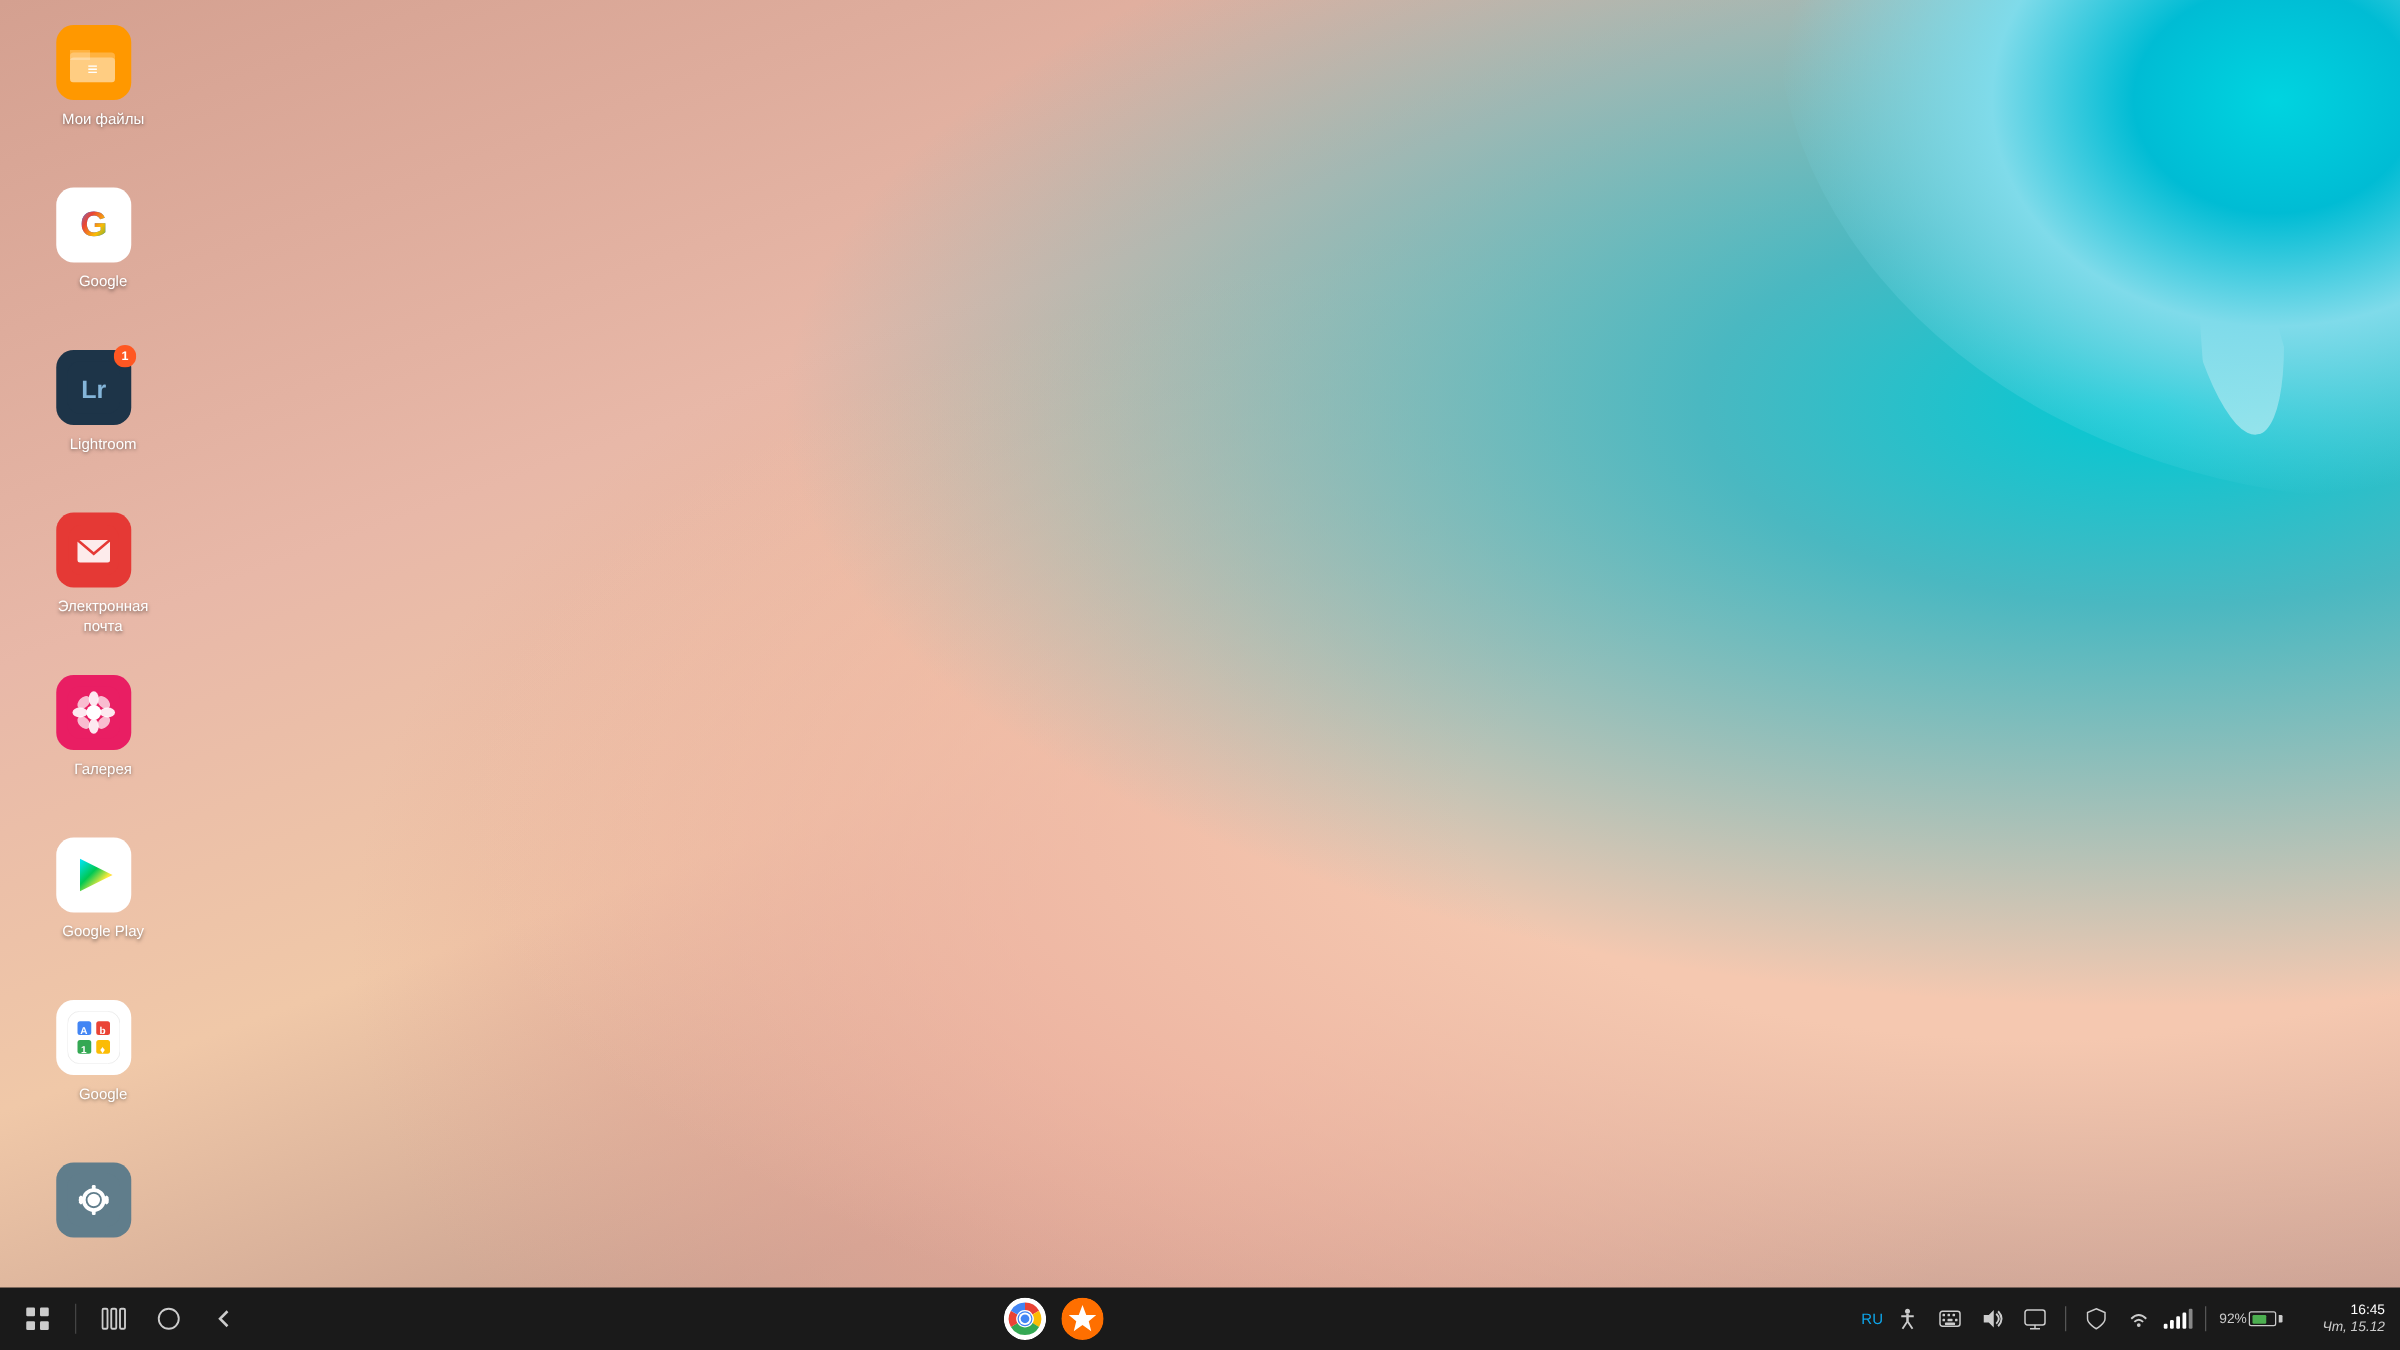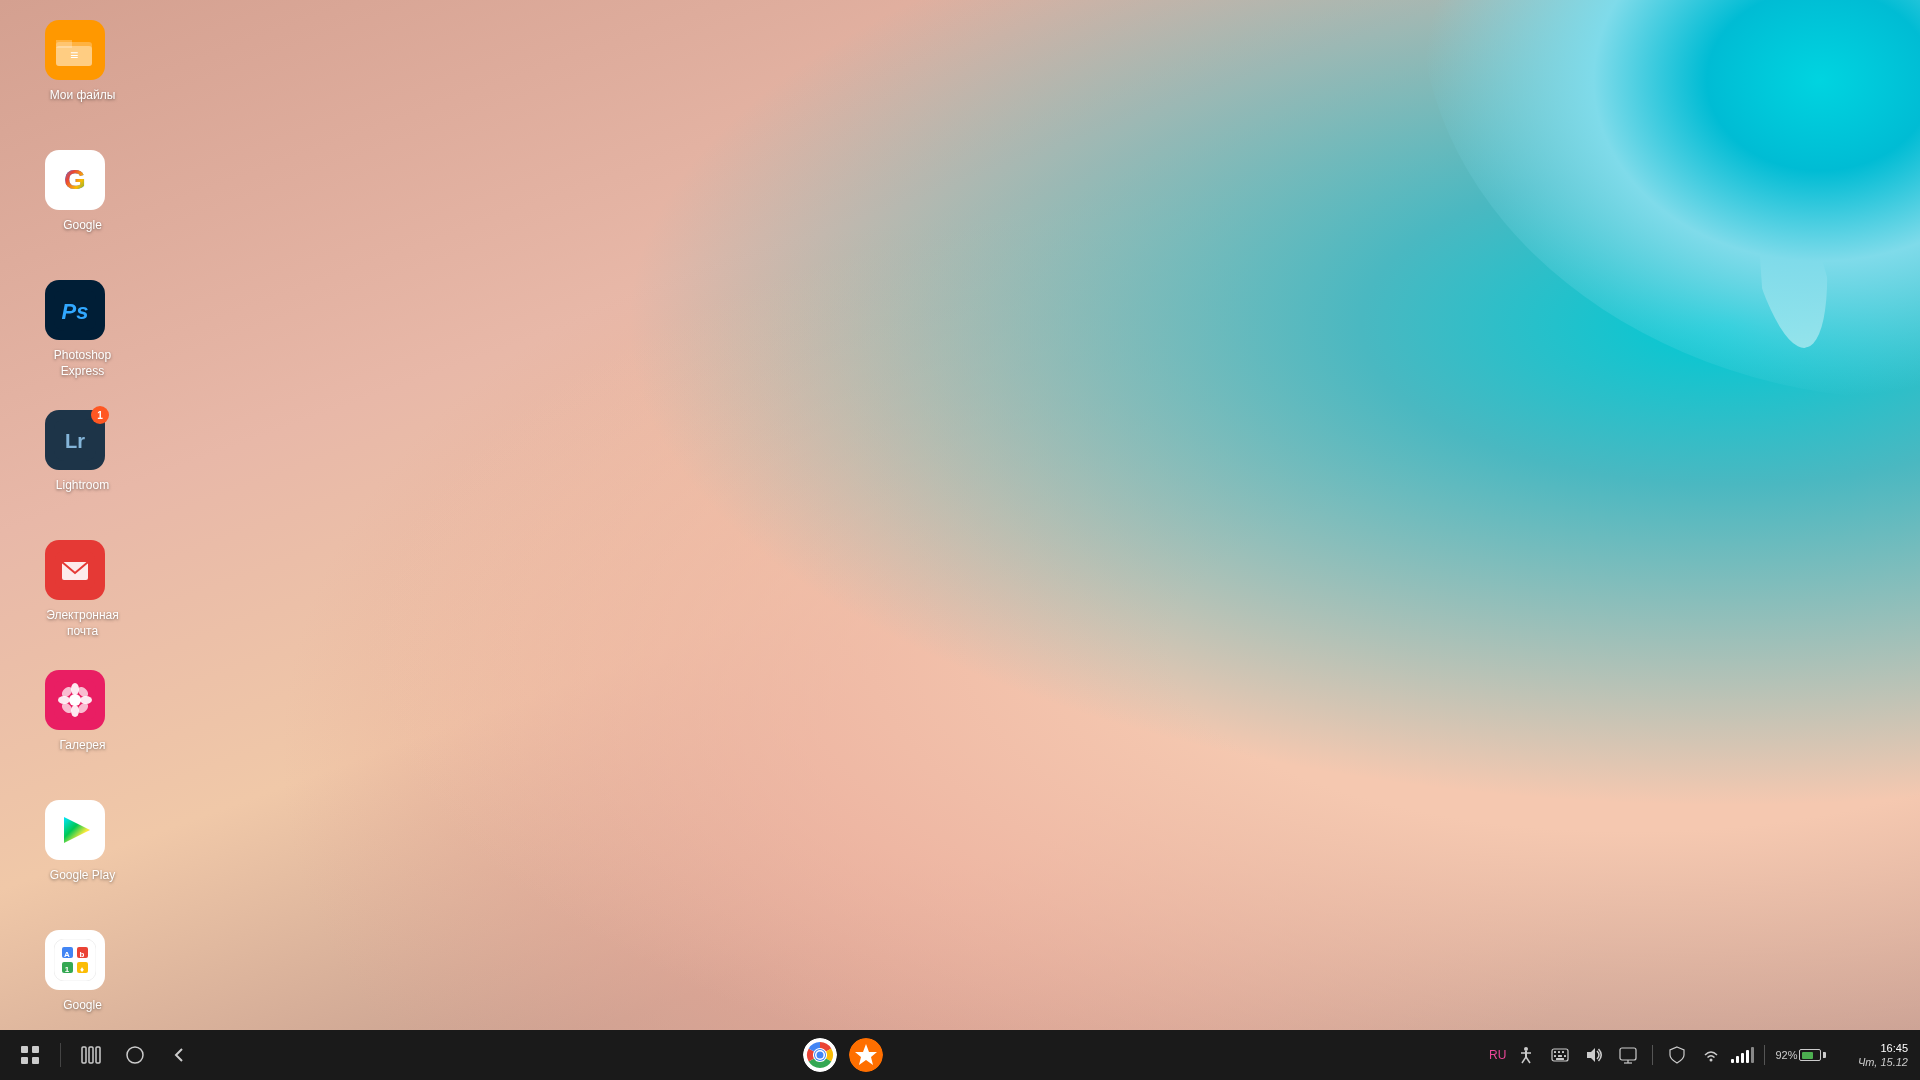--- a/index.html
+++ b/index.html
@@ -341,29 +341,20 @@
               <stop offset="33%" stop-color="#EA4335"></stop>
               <stop offset="66%" stop-color="#FBBC05"></stop>
               <stop offset="100%" stop-color="#34A853"></stop>
             </linearGradient>
           </defs>
         </svg>
       </div>
       <span class="app-label">Google</span>
     </div>
 
-    <div class="app-item">
-      <div class="app-icon icon-photoshop">
-        <svg width="42" height="42" viewBox="0 0 42 42">
-          <rect width="42" height="42" rx="10" fill="#001e36"></rect>
-          <text x="21" y="30" text-anchor="middle" font-size="22" font-weight="900" font-style="italic" fill="#31a8ff" font-family="Arial">Ps</text>
-        </svg>
-      </div>
-      <span class="app-label">Photoshop Express</span>
-    </div>
 
     <div class="app-item">
       <div class="app-icon icon-lightroom" style="position:relative;">
         <svg width="42" height="42" viewBox="0 0 42 42">
           <rect width="42" height="42" rx="10" fill="#1d3448"></rect>
           <text x="21" y="29" text-anchor="middle" font-size="20" font-weight="700" fill="#84b5d9" font-family="Arial">Lr</text>
         </svg>
         <div class="badge" style="position:absolute; top:-4px; right:-4px; width:18px; height:18px; background:#ff5722; border-radius:50%; font-size:10px; color:white; display:flex; align-items:center; justify-content:center; font-weight:bold;">1</div>
       </div>
       <span class="app-label">Lightroom</span>
@@ -517,21 +508,21 @@
     <div class="taskbar-app-icon">
       <svg width="34" height="34" viewBox="0 0 34 34">
         <circle cx="17" cy="17" r="17" fill="#ff6f00"></circle>
         <polygon points="17,6 20,14 28,14 22,19 24,27 17,22 10,27 12,19 6,14 14,14" fill="white"></polygon>
       </svg>
     </div>
   </div>
 
   <div class="taskbar-right">
 
-    <span style="font-size:12px; color:#ec4899; cursor:pointer;">RU</span>
+    <span style="font-size:12px; color:#0ea5e9; cursor:pointer;">RU</span>
 
     <div class="taskbar-btn" style="width:28px; height:28px; font-size:14px;">
       <svg width="18" height="18" viewBox="0 0 18 18" fill="#ccc">
         <circle cx="9" cy="3" r="2"></circle>
         <line x1="9" y1="5" x2="9" y2="11" stroke="#ccc" stroke-width="2"></line>
         <line x1="4" y1="7" x2="14" y2="7" stroke="#ccc" stroke-width="1.5"></line>
         <line x1="9" y1="11" x2="5" y2="17" stroke="#ccc" stroke-width="1.5"></line>
         <line x1="9" y1="11" x2="13" y2="17" stroke="#ccc" stroke-width="1.5"></line>
       </svg>
     </div>

